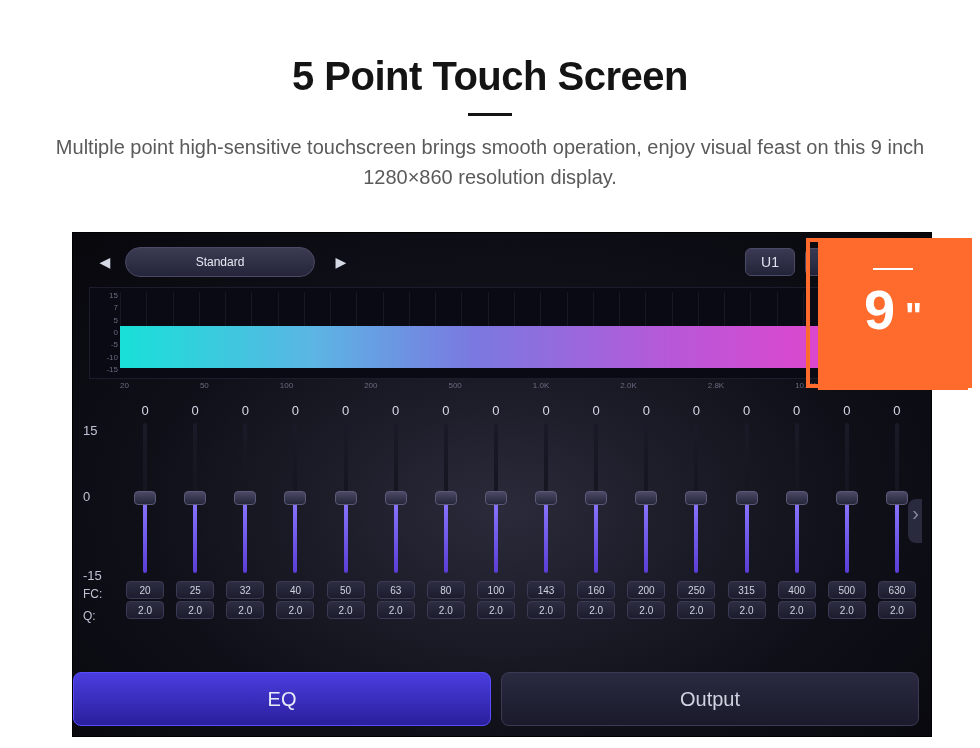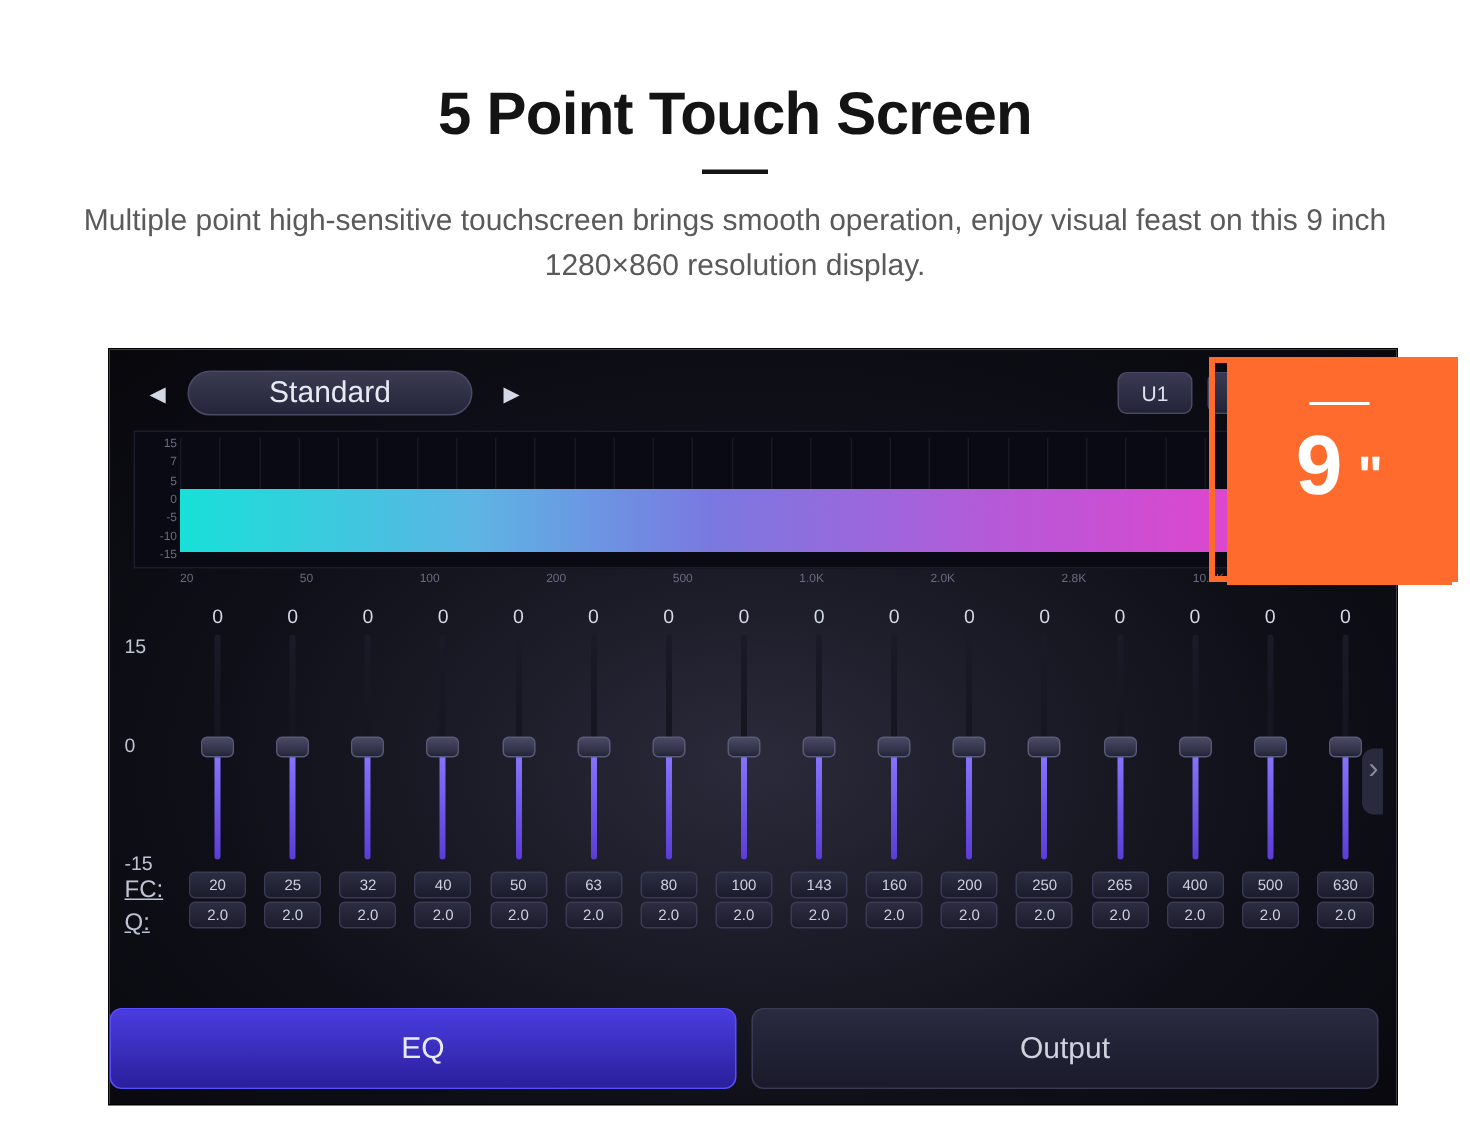--- a/index.html
+++ b/index.html
@@ -67,21 +67,21 @@
 }
 .pill {
   width: 190px;
   height: 30px;
   border-radius: 16px;
   background: linear-gradient(#3b3b52, #24243a);
   border: 1px solid #4a4a66;
   display: flex;
   align-items: center;
   justify-content: center;
-  font-size: 20px;
+  font-size: 12px;
   color: #e7e9f3;
   margin-left: -6px;
 }
 .spacer { flex: 1; }
 .ubtn {
   width: 50px;
   height: 28px;
   border-radius: 6px;
   background: linear-gradient(#3a3a54, #232338);
   border: 1px solid #4a4a66;
@@ -146,21 +146,21 @@
   width: 38px;
   display: flex;
   flex-direction: column;
   font-size: 13px;
   color: #bfc4d4;
   padding-top: 24px;
 }
 .rowlabels .lv15 { height: 26px; }
 .rowlabels .lv0 { height: 100px; display:flex; align-items:flex-start; padding-top:40px;}
 .rowlabels .lvn15 { height: 34px; display:flex; align-items:flex-end;}
-.rowlabels .fc, .rowlabels .q { height: 22px; font-size: 16px; display:flex; align-items:center;text-decoration:underline;}
+.rowlabels .fc, .rowlabels .q { height: 22px; font-size: 12px; display:flex; align-items:center;}
 .slider-cols {
   flex: 1;
   display: flex;
   gap: 2px;
 }
 .col {
   flex: 1;
   display: flex;
   flex-direction: column;
   align-items: center;
@@ -492,21 +492,21 @@
             </div>
             <div class="chip">250</div>
             <div class="chip">2.0</div>
           </div>
           <div class="col">
             <div class="val">0</div>
             <div class="track">
               <div class="glow" style="top: 50%; bottom: 0px;"></div>
               <div class="thumb" style="top: 50%;"></div>
             </div>
-            <div class="chip">265</div>
+            <div class="chip">315</div>
             <div class="chip">2.0</div>
           </div>
           <div class="col">
             <div class="val">0</div>
             <div class="track">
               <div class="glow" style="top: 50%; bottom: 0px;"></div>
               <div class="thumb" style="top: 50%;"></div>
             </div>
             <div class="chip">400</div>
             <div class="chip">2.0</div>

